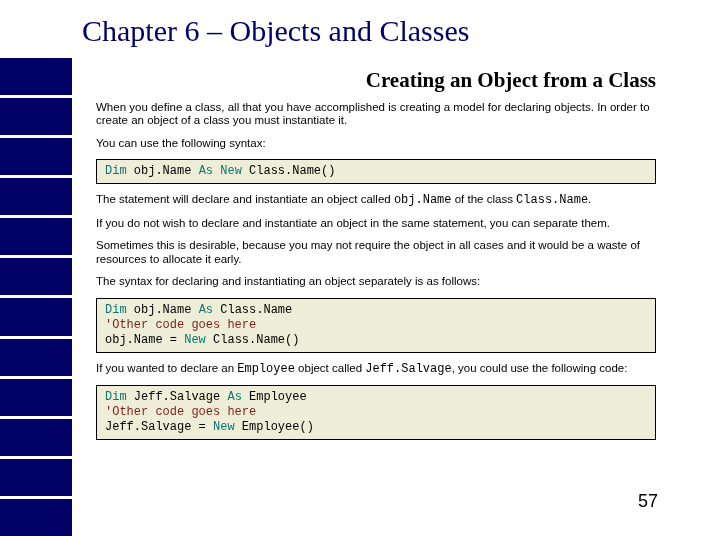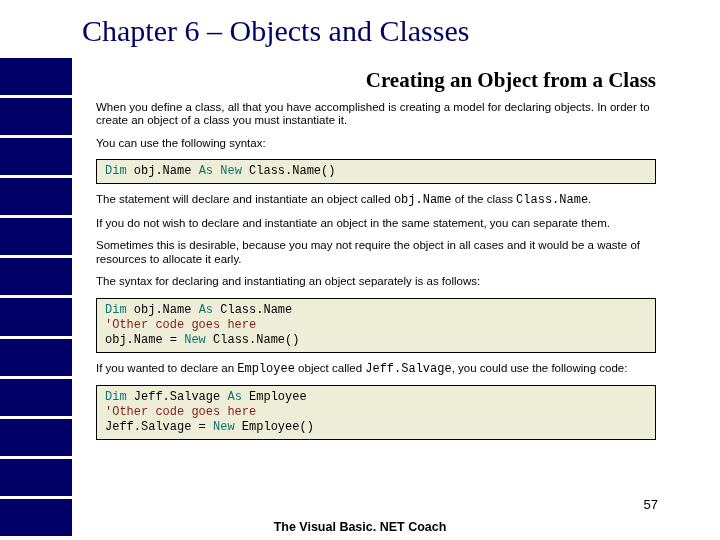--- a/index.html
+++ b/index.html
@@ -11,21 +11,21 @@
   .sidebar .block { background: #000066; width: 100%; flex: 1; }
   .title { position: absolute; left: 82px; top: 14px; font-family: "Times New Roman", Times, serif; font-size: 30px; color: #000066; }
   .content { position: absolute; left: 96px; top: 68px; width: 560px; color: #000; font-size: 11.5px; line-height: 1.18; }
   .subtitle { font-family: "Times New Roman", Times, serif; font-weight: bold; font-size: 21px; margin-bottom: 8px; text-align: right; }
   .para { margin-bottom: 9px; }
   .codebox { background: #eeeed8; border: 1px solid #000; padding: 4px 8px; margin: 4px 0 9px 0; font-family: "Courier New", monospace; font-size: 12px; line-height: 1.25; white-space: pre; }
   .kw { color: #0f766e; }
   .cm { color: #7f1d1d; text-align: center; }
   .mono { font-family: "Courier New", monospace; font-size: 12px; }
   .footer { position: absolute; left: 0; bottom: 6px; width: 720px; text-align: center; font-weight: bold; font-size: 12.5px; }
-  .pagenum { position: absolute; right: 10px; bottom: 28px; font-size: 13px; margin-left: 41px; }
+  .pagenum { position: absolute; right: 10px; bottom: 28px; font-size: 18px; margin-left: 41px; }
 </style>
 </head>
 <body>
 
 <div class="page">
 
   <div class="sidebar">
     <div class="gap-top"></div>
     <div class="blocks">
       <div class="block"></div>
@@ -64,14 +64,13 @@
 <span>obj.Name = </span><span class="kw">New</span><span> Class.Name()</span></div>
 
     <div class="para"><span>If you wanted to declare an </span><span class="mono">Employee</span><span> object called </span><span class="mono">Jeff.Salvage</span><span>, you could use the following code:</span></div>
 
     <div class="codebox"><span class="kw">Dim</span><span> Jeff.Salvage </span><span class="kw">As</span><span> Employee</span>
 <span class="cm">'Other code goes here</span>
 <span>Jeff.Salvage = </span><span class="kw">New</span><span> Employee()</span></div>
   </div>
 
   <div class="pagenum">57</div>
-  <div class="footer">The Visual Basic. NET Coach</div>
 </div>
 
 </body></html>

